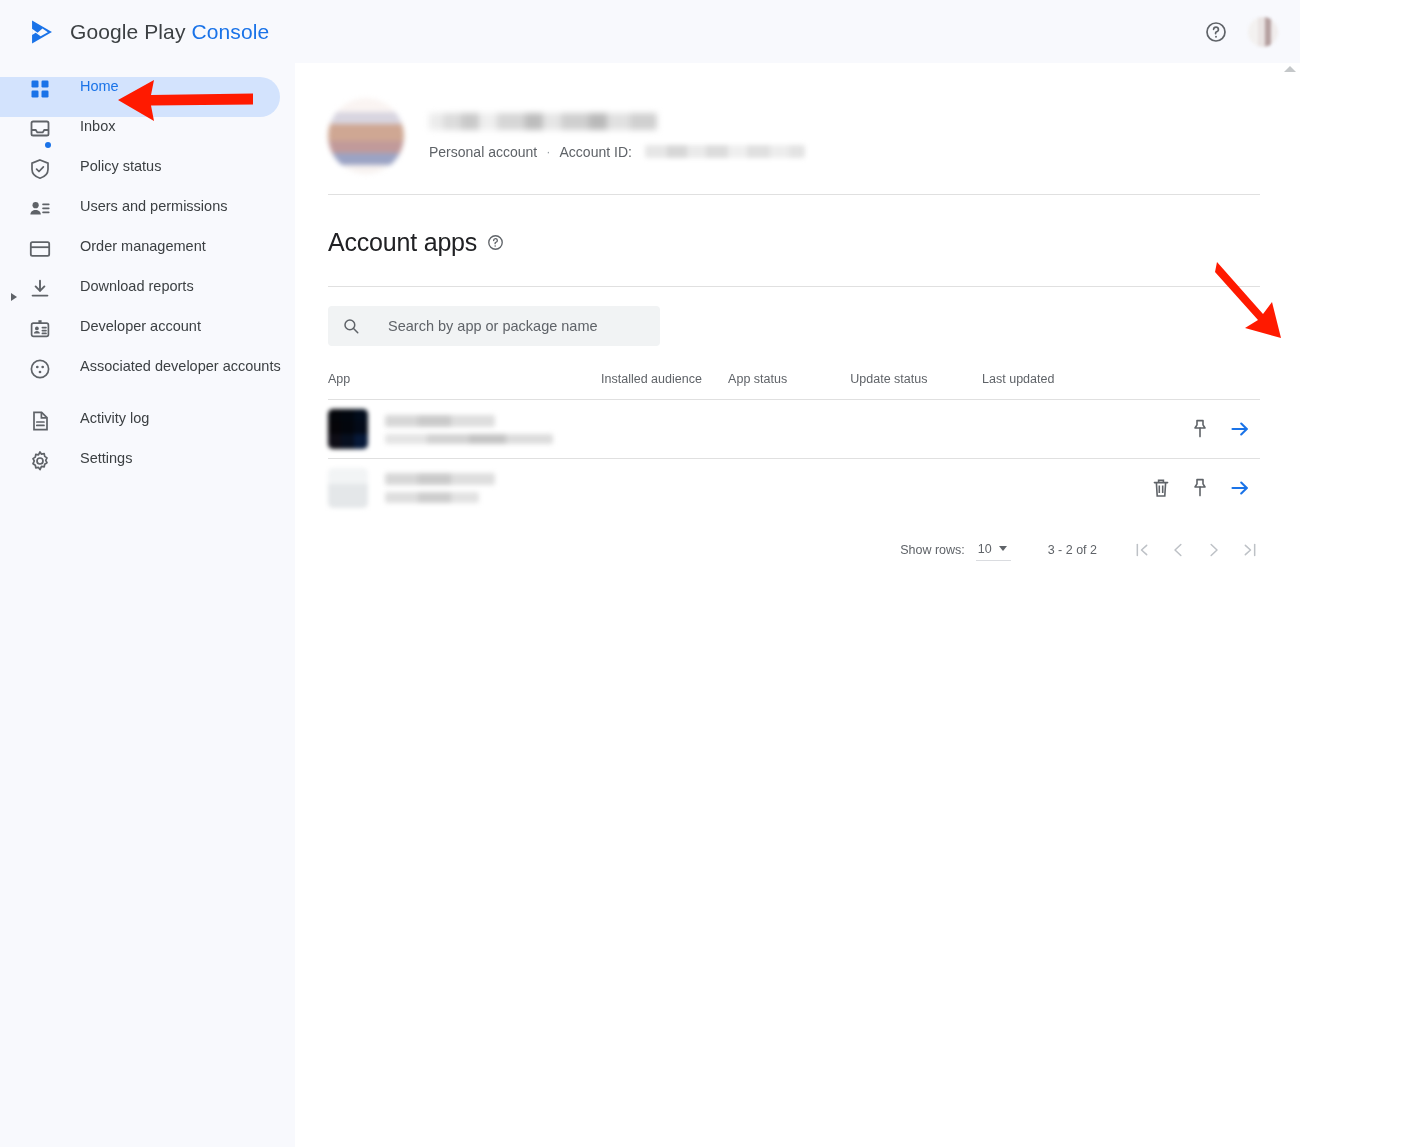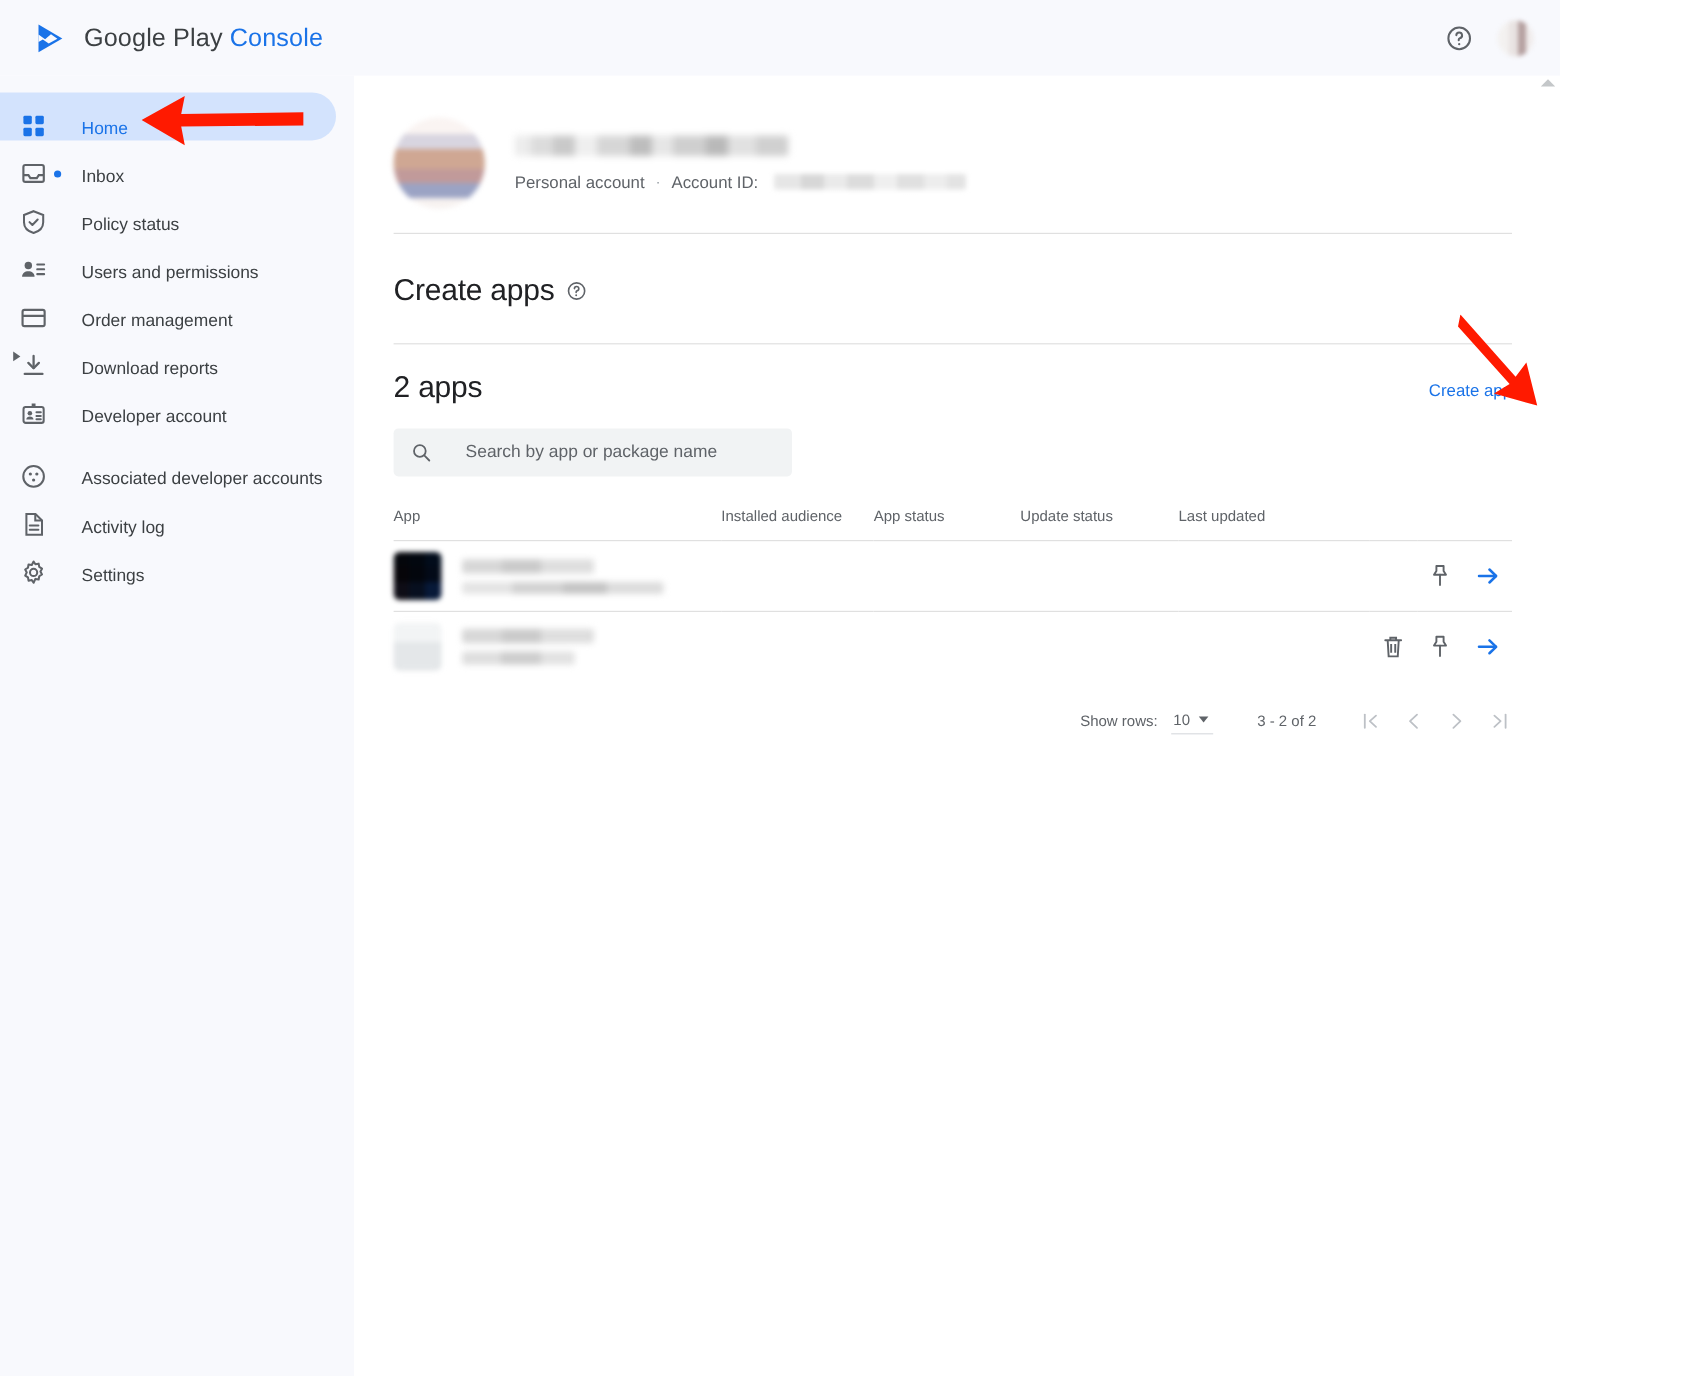--- a/index.html
+++ b/index.html
@@ -36,23 +36,23 @@
   .body { flex: 1 1 auto; display: flex; min-height: 0; position: relative; }
 
   
   .sidebar {
     width: 295px; flex: 0 0 295px;
     background: #f8f9fd;
     padding-top: 14px;
     position: relative;
   }
   .nav-item {
-    display: flex; align-items: flex-end;
+    display: flex; align-items: flex-start;
     height: 40px; margin-bottom: 0;
-    padding-left: 16px;
+    padding-left: 28px;
     position: relative;
     cursor: pointer;
   }
   .nav-item .nav-icon {
     width: 24px; height: 24px; flex: 0 0 24px;
     color: #5f6368; display: block;
   }
   .nav-item .nav-label {
     margin-left: 28px; font-size: 14.5px; color: #3c4043; line-height: 18px;
   }
@@ -351,35 +351,31 @@
               <span class="acct-sep">·</span>
               <span>Account ID:</span>
               <span class="blur-id"></span>
             </div>
           </div>
         </section>
         <div class="divider"></div>
 
         <section class="pinned">
           <div class="pinned-title-row">
-            <span class="pinned-title">Create apps</span>
+            <span class="pinned-title">Account apps</span>
             <svg class="help-sm" viewBox="0 0 24 24" fill="none" stroke="currentColor" stroke-width="1.9">
               <circle cx="12" cy="12" r="9.5"></circle>
               <path d="M9.4 9.2a2.6 2.6 0 1 1 3 2.6c-.6.15-.95.75-.95 1.4v.45" stroke-linecap="round"></path>
               <circle cx="11.5" cy="17" r="1.1" fill="currentColor" stroke="none"></circle>
             </svg>
           </div>
           <div class="pinned-divider"></div>
         </section>
 
         <section>
-          <div class="apps-head">
-            <span class="apps-count">2 apps</span>
-            <span class="create-app">Create app</span>
-          </div>
 
           <div class="controls">
             <div class="search-box">
               <svg class="search-icon" viewBox="0 0 24 24" fill="none" stroke="currentColor" stroke-width="2">
                 <circle cx="10.5" cy="10.5" r="6.5"></circle>
                 <path d="M15.4 15.4 L21 21" stroke-linecap="round"></path>
               </svg>
               <input class="search-input" type="text" placeholder="Search by app or package name" style="">
             </div>
           </div>

